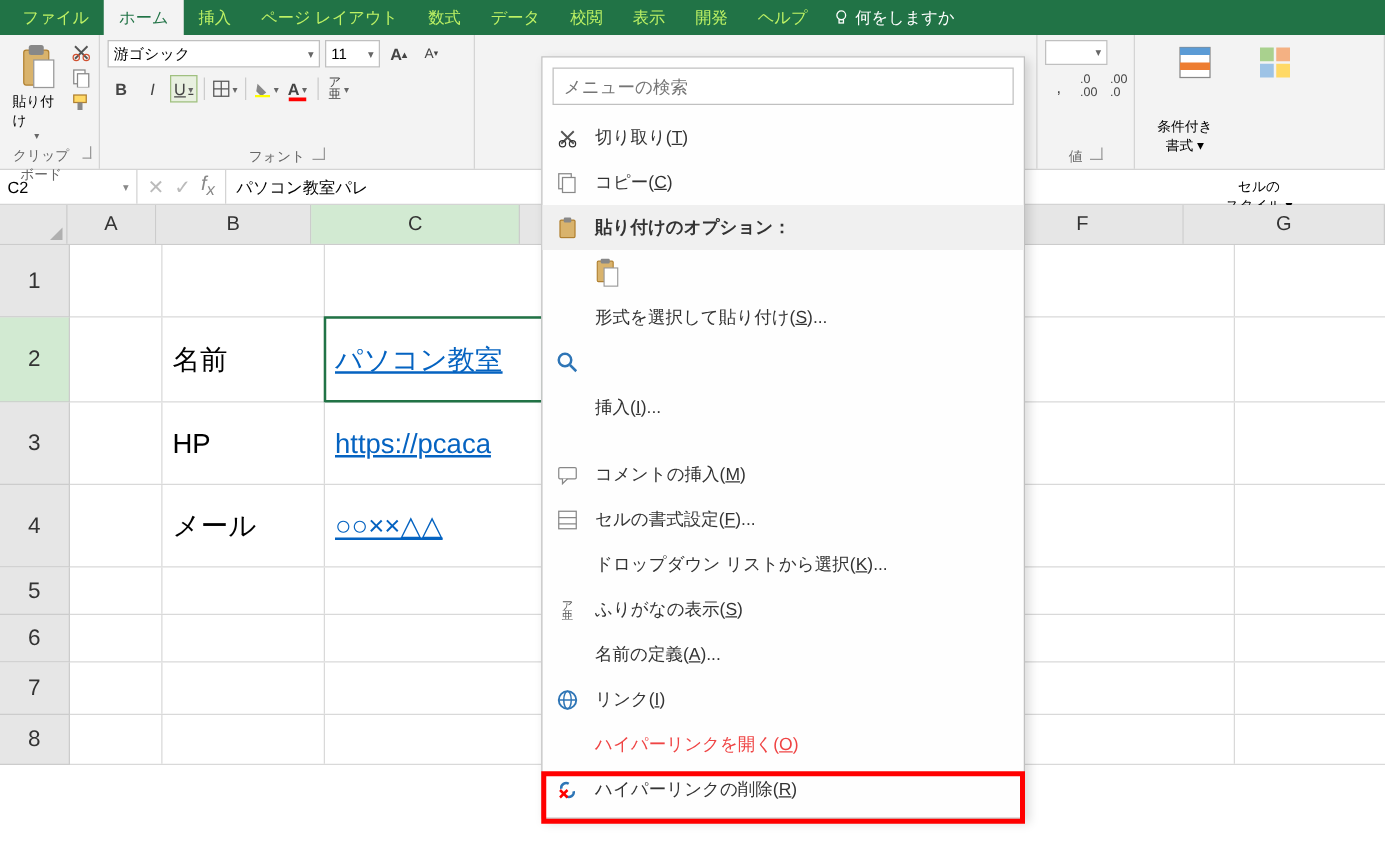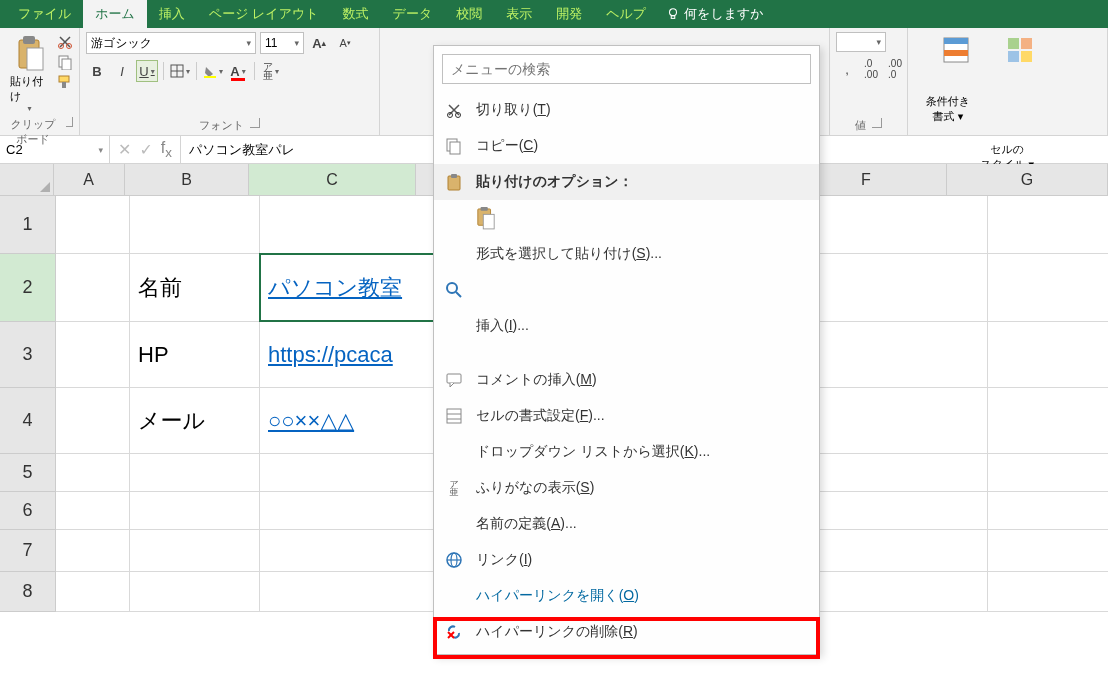--- a/index.html
+++ b/index.html
@@ -60,21 +60,21 @@
   .cA{width:74px;} .cB{width:130px;} .cC{width:174px;} .cF{width:168px;} .cG{width:168px;}
   
   .r1{height:58px;} .r2{height:68px;} .r3{height:66px;} .r4{height:66px;} .r5{height:38px;} .r6{height:38px;} .r7{height:42px;} .r8{height:40px;}
 
   
   .ctx { position:absolute; left:433px; top:45px; width:387px; background:#fefefe; border:1px solid #c0c0c0; box-shadow: 3px 3px 8px rgba(0,0,0,0.15); z-index:50; padding-bottom:4px;}
   .ctx-search { margin:8px; }
   .ctx-search input { width:100%; height:30px; border:1px solid #c0c0c0; padding:0 8px; font-size:14px;}
   .ctx-item { display:flex; align-items:center; height:36px; padding:0 10px; font-size:14px; color:#333; gap:12px;}
   .ctx-item.header { font-weight:bold; background:#f0f0f0;}
-  .ctx-item.disabled { color:#0369a1;}
+  .ctx-item.disabled { color:#ef4444;}
   .ctx-item .cicon { width:20px; height:20px; display:flex; align-items:center; justify-content:center; flex-shrink:0;}
   .ctx-item .lbl { flex:1; }
   .ctx-indent { padding-left:42px;}
   .ul { text-decoration: underline; }
   .highlight-box { position:absolute; border:4px solid #ff0000; pointer-events:none; z-index:60;}
 
   .hidden-behind { position:absolute; display:flex; flex-direction:column; gap:26px; align-items:flex-start; font-size:11px; color:#444;}
 
 </style>
 </head>
@@ -233,21 +233,21 @@
 </div>
 
 <div class="fbar">
   <div class="name-box">
       <span>C2</span>
       <span class="dd">▾</span>
     </div>
   <div class="fbar-btns">
     <span style="color:#bbb;">✕</span>
     <span style="color:#bbb;">✓</span>
-    <span style="">f<sub>x</sub></span>
+    <span style="font-style:italic;">f<sub>x</sub></span>
   </div>
   <div class="formula-input">
       <span>パソコン教室パレ</span>
     </div>
 </div>
 
 <div class="grid">
   <div class="colhdrs">
     <div class="corner"></div>
     <div class="colhdr cA">A</div>

